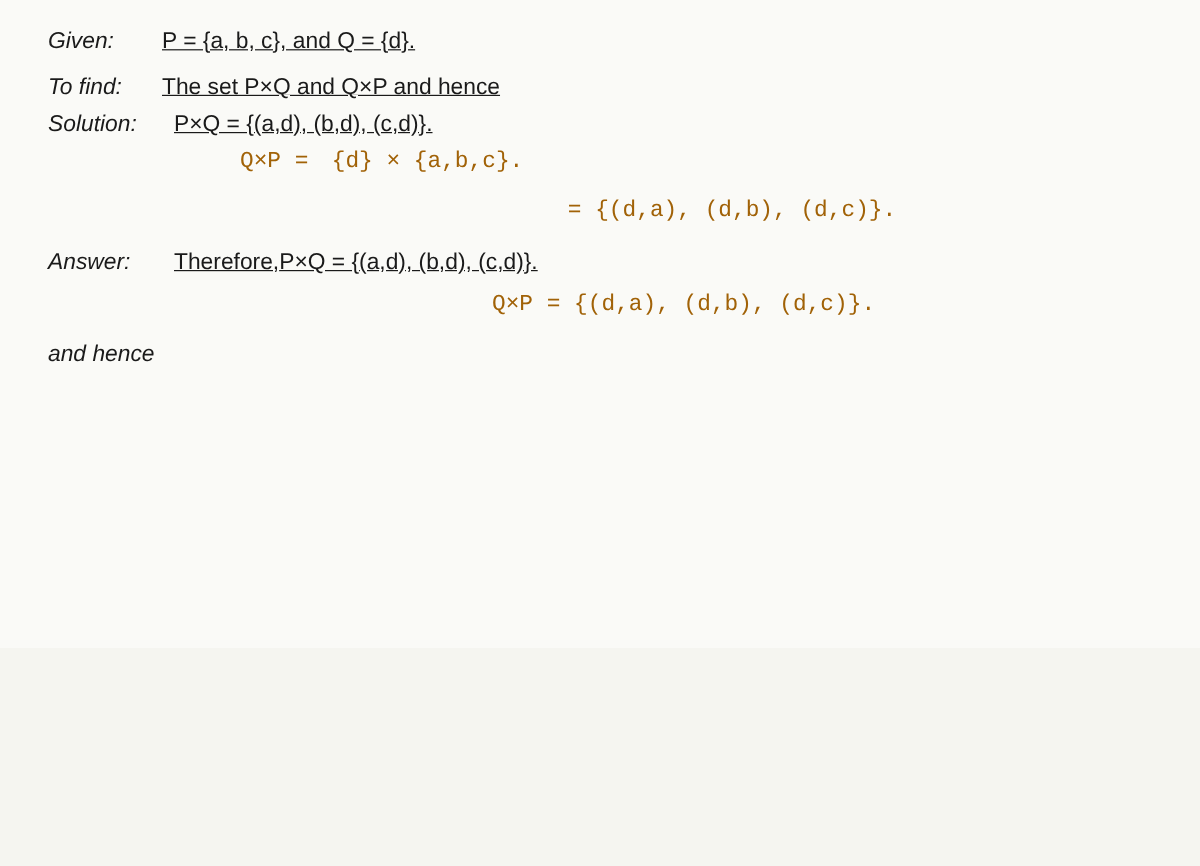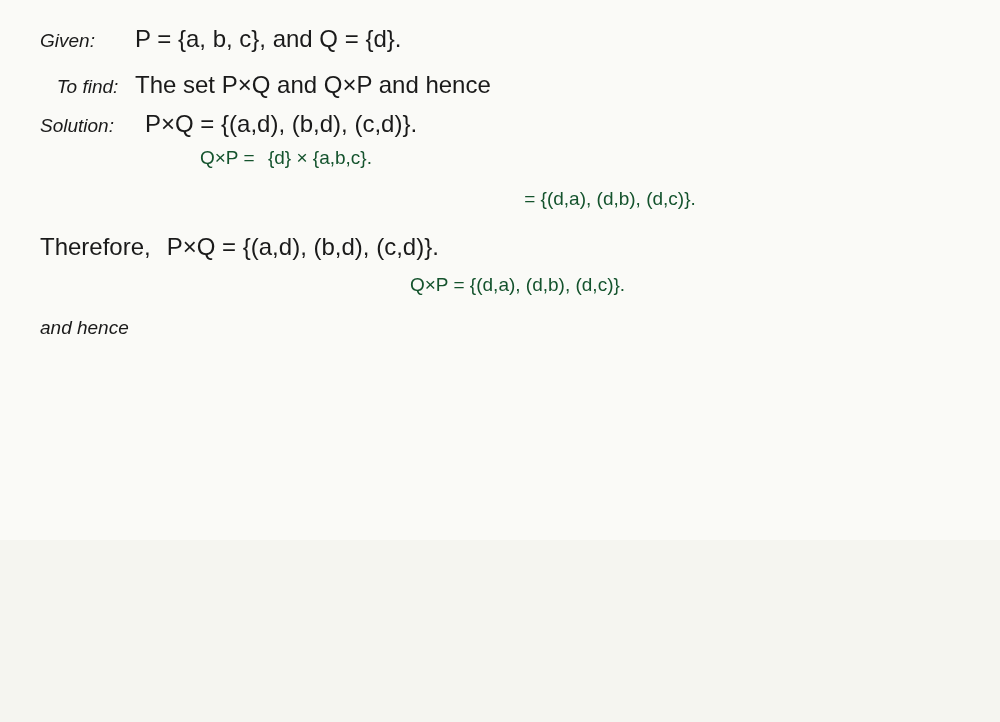--- a/index.html
+++ b/index.html
@@ -29,40 +29,41 @@
       font-family: 'Segoe Print', 'Comic Sans MS', cursive, sans-serif;
       color: #1a1a1a;
       line-height: 1.6;
     }
 
     .text-lg {
       font-size: 19px;
     }
 
     .text-math {
-      font-size: 24px;
+      font-size: 19px;
+      text-decoration: underline;
     }
 
     .two-col {
       display: flex;
       align-items: baseline;
     }
 
     .col-label {
       min-width: 120px;
     }
 
     .col-content {
       flex: 1;
     }
 
     .math-line {
       font-size: 19px;
-      font-family: Liberation Sans, sans-serif;
-      color: #14532d;
+      font-family: Liberation Mono, monospace;
+      color: #a16207;
       margin-bottom: 10px;
     }
 
     .given-line {
       margin-bottom: 8px;
     }
 
     .tofind-line1 {
       margin-bottom: 0px;
     }
@@ -79,41 +80,42 @@
 <body>
 
 <div class="page handwritten">
 
   <div class="two-col given-line">
     <span class="col-label text-lg" style="font-style:italic; min-width:95px;">Given:</span>
     <span class="col-content text-math">P = {a, b, c}, and Q = {d}.</span>
   </div>
 
   <div class="two-col tofind-line1">
-    <span class="col-label text-lg" style="font-style:italic; min-width:95px;text-align:center;">To find:</span>
+    <span class="col-label text-lg" style="font-style:italic; min-width:95px;">To find:</span>
     <span class="col-content text-math">The set P×Q and Q×P and hence</span>
   </div>
 
   <div class="two-col" style="margin-bottom:0;">
     <span class="col-label text-lg" style="font-style:italic; min-width:105px;">Solution:</span>
     <span class="col-content text-math">P×Q = {(a,d), (b,d), (c,d)}.</span>
   </div>
 
   <div class="qxp-lines">
     <div class="math-line" style="padding-left:160px;">
       <span>Q×P =</span>
       <span style="margin-left:8px;">{d} × {a,b,c}.</span>
     </div>
     <div class="math-line" style="padding-left:220px;text-align:center;">
       <span>= {(d,a), (d,b), (d,c)}.</span>
     </div>
   </div>
 
   <div class="two-col" style="margin-bottom:4px;">
-    <span class="text-math" style="margin-right:16px;">Therefore,</span>
+    <span class="col-label text-lg" style="font-style:italic; min-width:105px;">Answer:</span>
+    <span class="text-math" style="">Therefore,</span>
     <span class="text-math">P×Q = {(a,d), (b,d), (c,d)}.</span>
   </div>
 
   <div class="math-line" style="padding-left:370px; margin-bottom:12px;">
     <span>Q×P = {(d,a), (d,b), (d,c)}.</span>
   </div>
 
   <div class="two-col">
     <span class="text-lg" style="font-style:italic; min-width:140px;">and hence</span>
   </div>

